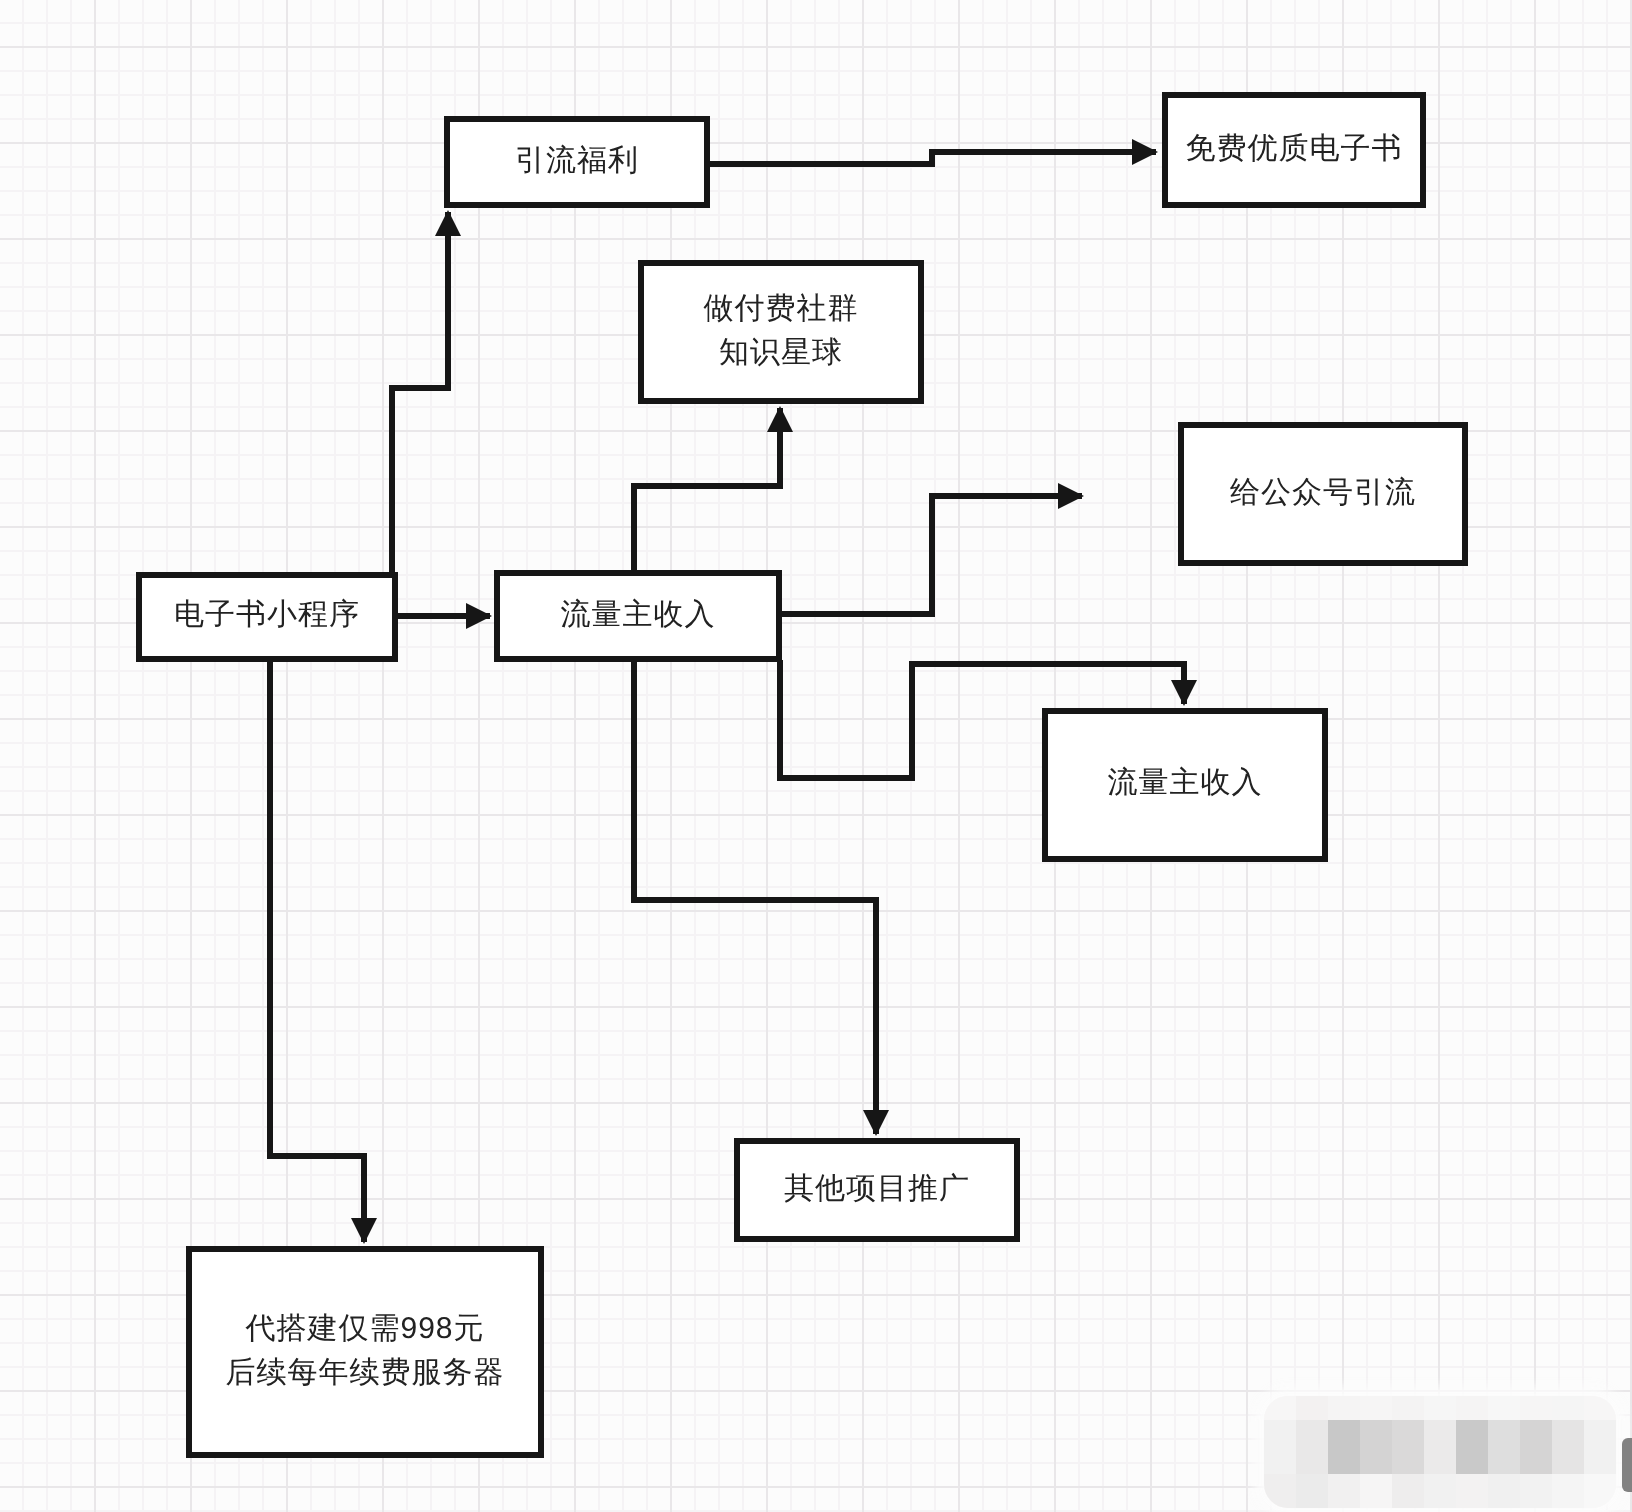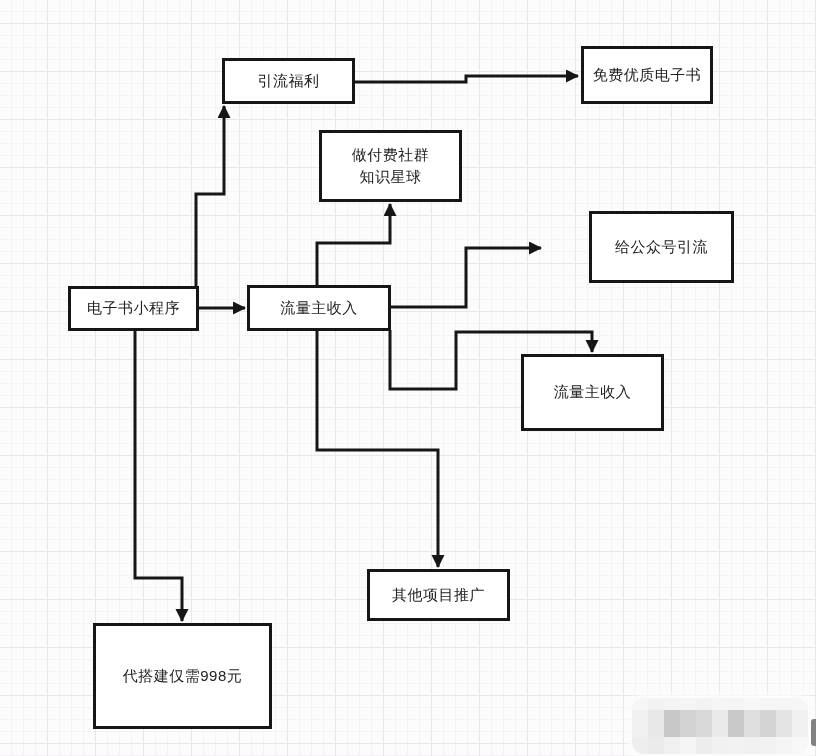--- a/index.html
+++ b/index.html
@@ -104,20 +104,21 @@
         </div>
       </div>
       <div class="node" style="left: 367px; top: 569px; width: 143px; height: 52px;">
         <div class="node-label">
           <div>其他项目推广</div>
         </div>
       </div>
       <div class="node" style="left: 93px; top: 623px; width: 179px; height: 106px; align-items: center;">
         <div class="node-label">
           <div>代搭建仅需998元</div>
+          <div>后续每年续费服务器</div>
         </div>
       </div>
     </div>
 
   <div class="watermark" id="watermark">
       <div class="wm-row" style="height: 12px;">
         <div class="wm-cell" style="background: rgb(247, 246, 246);"></div>
         <div class="wm-cell" style="background: rgb(243, 241, 241);"></div>
         <div class="wm-cell" style="background: rgb(245, 244, 244);"></div>
         <div class="wm-cell" style="background: rgb(246, 245, 245);"></div>

